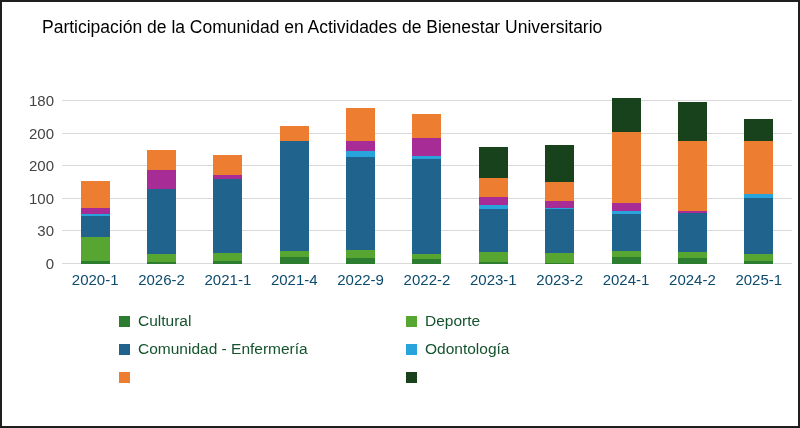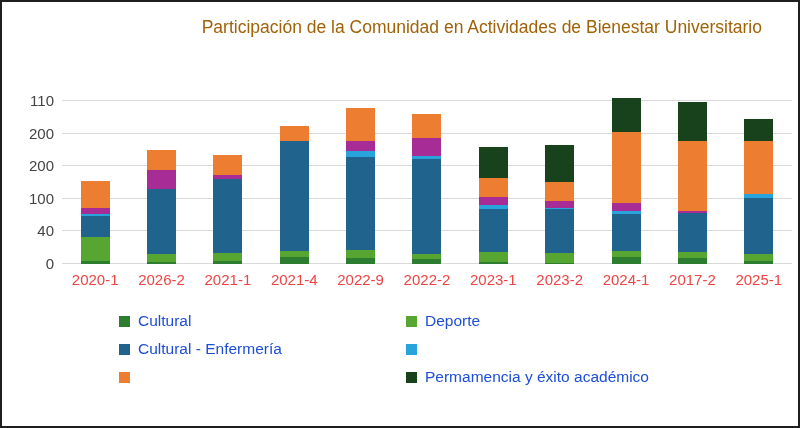--- a/index.html
+++ b/index.html
@@ -7,46 +7,46 @@
     width:800px;height:428px;position:relative;background:#ffffff;
     font-family:"Liberation Sans","DejaVu Sans",sans-serif;
     -webkit-font-smoothing:antialiased;overflow:hidden;
   }
   .frame{
     position:absolute;left:0;top:0;width:796px;height:424px;
     border:2px solid #1f1f1f;background:#ffffff;
   }
   .chart-title{
     position:absolute;left:40px;top:13px;width:720px;
-    text-align:right;font-size:17.5px;line-height:24px;color:#a16207;
+    text-align:left;font-size:17.5px;line-height:24px;color:#000000;
   }
   .plot{position:absolute;left:60px;top:88px;width:730px;height:174px;}
   .gridline{position:absolute;left:0;width:100%;height:1px;background:#d9d9d9;}
   .bars{position:absolute;left:0;top:0;width:100%;height:100%;display:flex;align-items:flex-end;}
   .bar-cell{flex:1 1 0;display:flex;justify-content:center;align-items:flex-end;height:100%;}
   .bar-stack{display:flex;flex-direction:column-reverse;width:29px;}
   .bar-seg{width:100%;}
   .y-axis-labels .y-tick{
     position:absolute;left:6px;width:46px;text-align:right;
     font-size:15px;color:#444444;
   }
   .x-axis-labels{
     position:absolute;left:60px;top:269px;width:730px;display:flex;
   }
   .x-axis-labels .x-tick{
-    flex:1 1 0;text-align:center;font-size:15px;color:#ef4444;white-space:nowrap;
+    flex:1 1 0;text-align:center;font-size:15px;color:#0c4a6e;white-space:nowrap;
   }
   .legend{
     position:absolute;left:117px;top:305px;
     display:grid;grid-template-columns:287px auto;grid-auto-rows:28px;
     align-items:center;
   }
   .legend-item{display:flex;align-items:center;}
   .legend-swatch{width:11px;height:11px;margin-right:8px;flex:0 0 auto;}
-  .legend-label{font-size:15.5px;color:#1d4ed8;white-space:nowrap;}
+  .legend-label{font-size:15.5px;color:#14532d;white-space:nowrap;}
 </style>
 </head>
 <body>
 
 <div class="frame">
   <div class="chart-title">Participación de la Comunidad en Actividades de Bienestar Universitario</div>
 
   <div class="plot">
     <div id="gridlines">
         <div class="gridline" style="bottom: 0px;"></div>
@@ -164,57 +164,57 @@
             <div class="bar-seg" style="height: 3.26px; background: rgb(41, 163, 220);"></div>
             <div class="bar-seg" style="height: 53.464px; background: rgb(237, 125, 49);"></div>
             <div class="bar-seg" style="height: 21.516px; background: rgb(23, 66, 28);"></div>
           </div>
         </div>
       </div>
   </div>
 
   <div class="y-axis-labels" id="yLabels">
       <div class="y-tick" style="top: 253px;">0</div>
-      <div class="y-tick" style="top: 220.4px;">40</div>
+      <div class="y-tick" style="top: 220.4px;">30</div>
       <div class="y-tick" style="top: 187.8px;">100</div>
       <div class="y-tick" style="top: 155.2px;">200</div>
       <div class="y-tick" style="top: 122.6px;">200</div>
-      <div class="y-tick" style="top: 90px;">110</div>
+      <div class="y-tick" style="top: 90px;">180</div>
     </div>
   <div class="x-axis-labels" id="xLabels">
       <div class="x-tick">2020-1</div>
       <div class="x-tick">2026-2</div>
       <div class="x-tick">2021-1</div>
       <div class="x-tick">2021-4</div>
       <div class="x-tick">2022-9</div>
       <div class="x-tick">2022-2</div>
       <div class="x-tick">2023-1</div>
       <div class="x-tick">2023-2</div>
       <div class="x-tick">2024-1</div>
-      <div class="x-tick">2017-2</div>
+      <div class="x-tick">2024-2</div>
       <div class="x-tick">2025-1</div>
     </div>
 
   <div class="legend" id="legend">
       <div class="legend-item">
         <span class="legend-swatch" style="background: rgb(44, 125, 47);"></span>
         <span class="legend-label">Cultural</span>
       </div>
       <div class="legend-item">
         <span class="legend-swatch" style="background: rgb(86, 166, 49);"></span>
         <span class="legend-label">Deporte</span>
       </div>
       <div class="legend-item">
         <span class="legend-swatch" style="background: rgb(32, 100, 142);"></span>
-        <span class="legend-label">Cultural - Enfermería</span>
+        <span class="legend-label">Comunidad - Enfermería</span>
       </div>
       <div class="legend-item">
         <span class="legend-swatch" style="background: rgb(41, 163, 220);"></span>
+        <span class="legend-label">Odontología</span>
       </div>
       <div class="legend-item">
         <span class="legend-swatch" style="background: rgb(237, 125, 49);"></span>
       </div>
       <div class="legend-item">
         <span class="legend-swatch" style="background: rgb(23, 66, 28);"></span>
-        <span class="legend-label">Permamencia y éxito académico</span>
       </div>
     </div>
 </div>
 
 </body></html>

